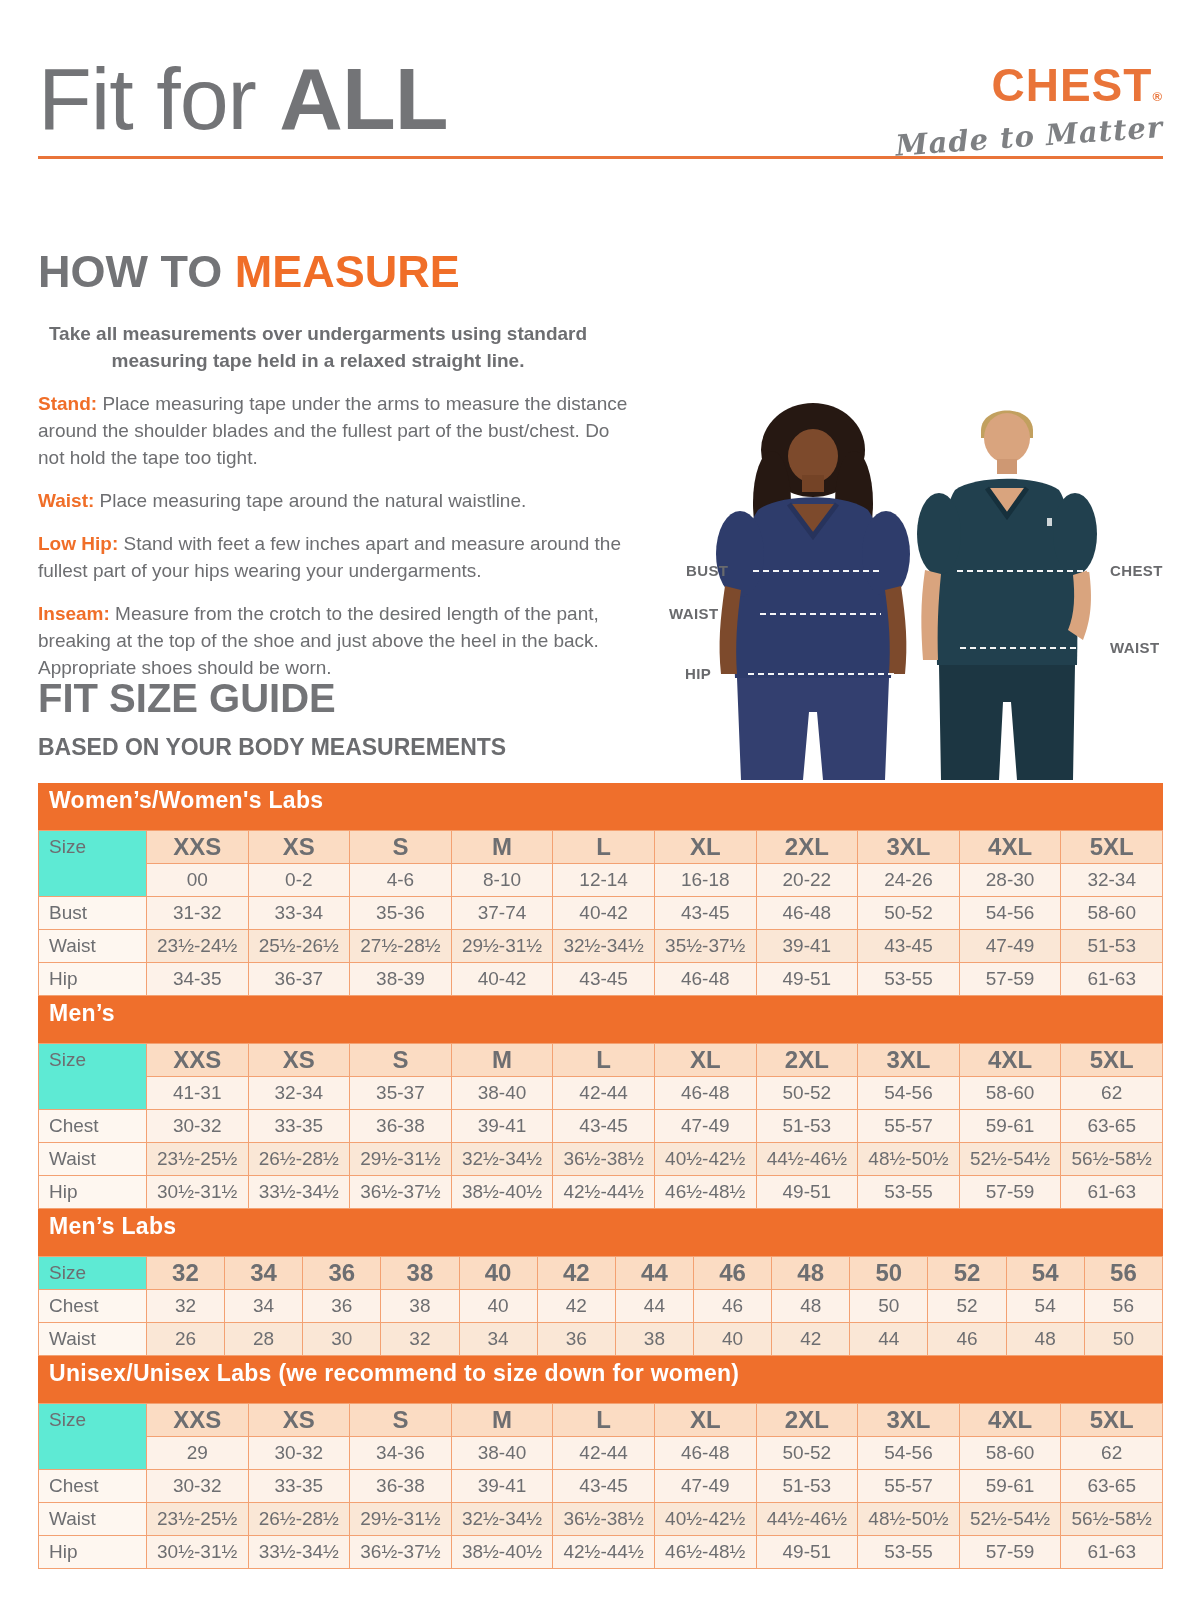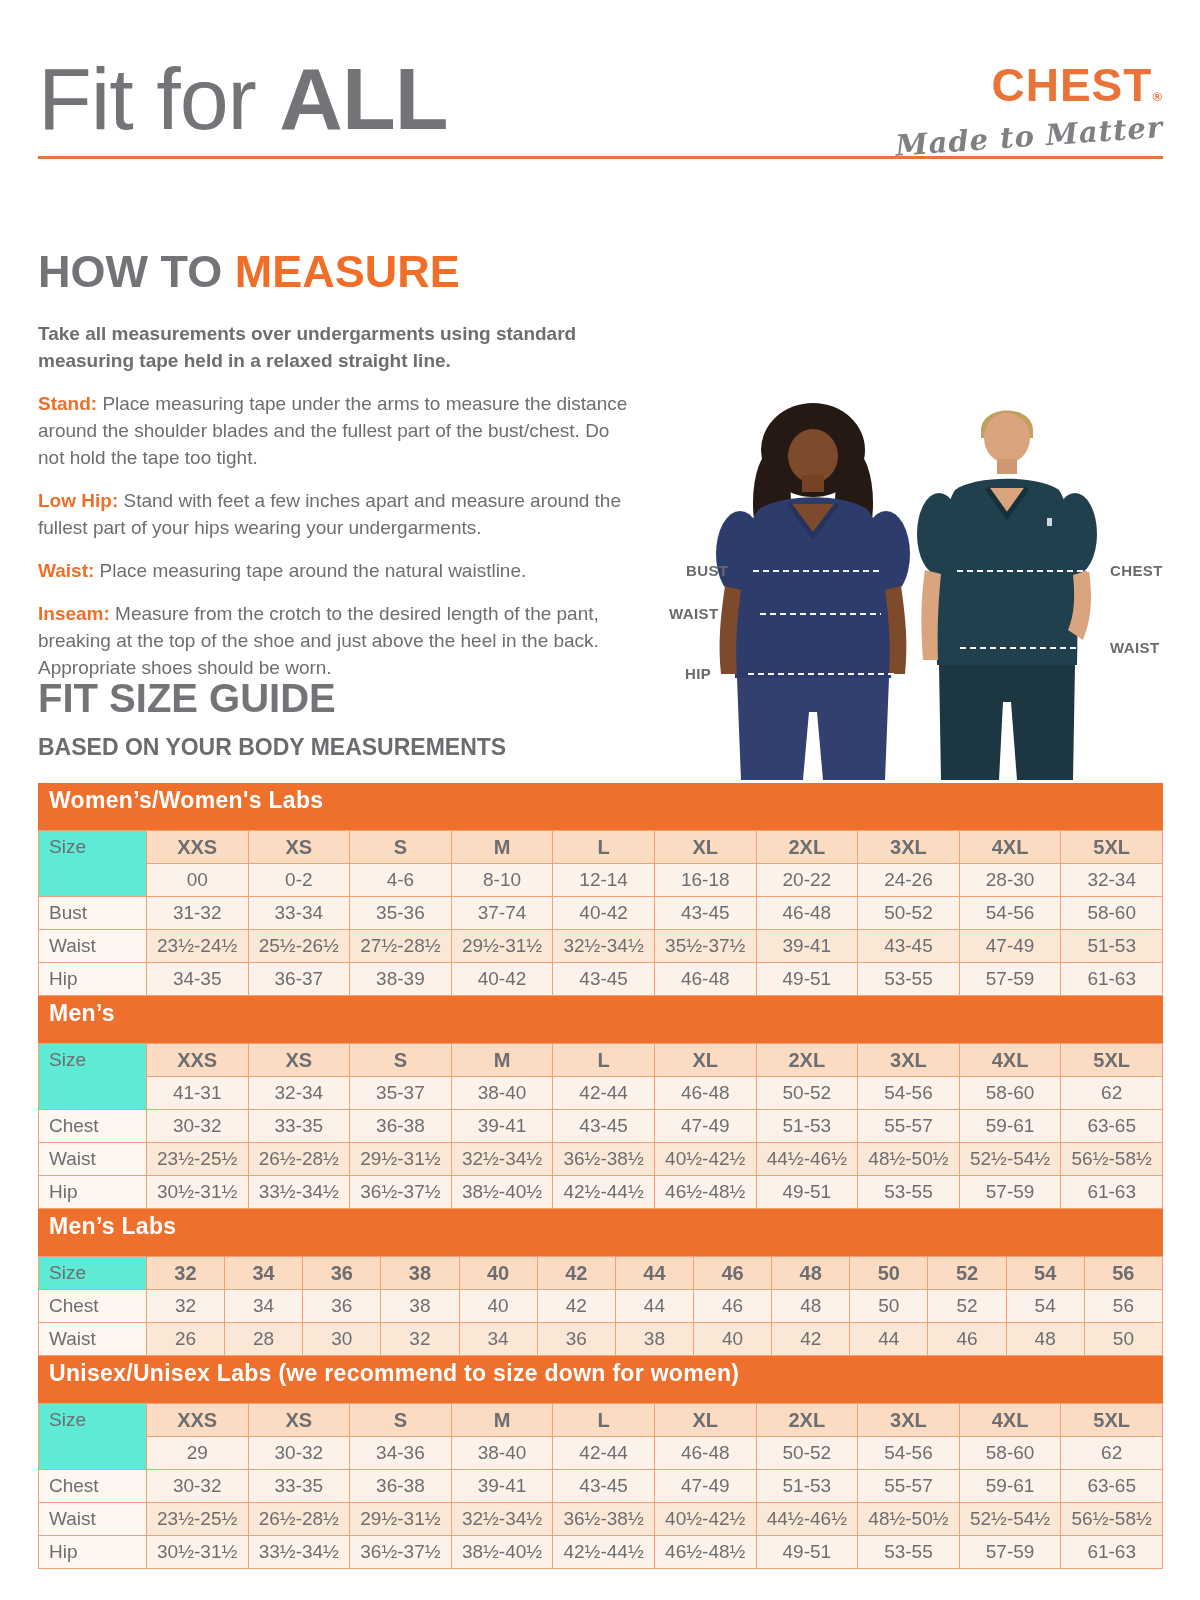--- a/index.html
+++ b/index.html
@@ -16,40 +16,40 @@
   .brand-name .reg { font-size:13px; vertical-align:baseline; }
   .brand-tagline { font-family:"DejaVu Serif", serif; font-style:italic; font-weight:700;
                    font-size:29px; color:#7E8083; transform:rotate(-4deg); transform-origin:right center;
                    margin-top:2px; letter-spacing:1px; }
   .rule { position:absolute; left:38px; top:156px; width:1125px; height:3px; background:#E97439; }
 
   
   .htm { position:absolute; left:38px; top:246px; width:600px; }
   .htm h2 { font-size:45px; font-weight:800; color:#737477; letter-spacing:0; }
   .htm h2 .orange { color:#F06E28;margin-top:25px; }
-  .htm .intro { margin-top:22px; font-size:19px; font-weight:700; color:#6D6E71; line-height:27px; width:560px; }
+  .htm .intro { margin-top:22px; font-size:19px; font-weight:700; color:#6D6E71; line-height:27px; width:560px;text-align:center; }
   .mitem { margin-top:16px; font-size:19px; color:#6D6E71; line-height:27px; }
   .mitem .lead { color:#F06E28; font-weight:700; }
 
   
   .figure { position:absolute; left:645px; top:378px; width:530px; height:402px; }
   .figure svg { position:absolute; left:0; top:0; }
   .mlab { position:absolute; font-size:15px; font-weight:700; color:#696A6D; letter-spacing:.4px; }
 
   
   .fsg-title { position:absolute; left:38px; top:676px; font-size:40px; font-weight:800; color:#737477; }
   .fsg-sub { position:absolute; left:38px; top:734px; font-size:23px; font-weight:800; color:#6B6C6F; }
   .tables { position:absolute; left:38px; top:783px; width:1125px; }
 
   .banner { height:47px; line-height:34px; background:#EF6F2C; color:#fff; font-size:23px;
             font-weight:700; padding-left:11px; letter-spacing:.3px; }
   table { width:100%; border-collapse:collapse; table-layout:fixed; }
   td { border:1px solid #F3A172; height:33px; text-align:center; font-size:19px; color:#6D6E71;
        overflow:hidden; white-space:nowrap; }
-  td.szhead { background:#FBDCC3; font-weight:700; font-size:20px; }
+  td.szhead { background:#FBDCC3; font-weight:700; font-size:24px; }
   td.corner { background:#5eead4; text-align:left; padding-left:10px; vertical-align:top; padding-top:5px; }
   td.corner.mid { vertical-align:middle; padding-top:0; }
   td.num { background:#FDF2E9; }
   td.rlabel { background:#FEF7F0; text-align:left; padding-left:10px; }
   td.rlight { background:#FDF2E9; }
   td.rdark { background:#FAE7D6;margin-top:8px; }
 </style>
 </head>
 <body>
 
@@ -62,22 +62,22 @@
     <div class="brand-tagline">Made to Matter</div>
   </div>
 
   <div class="rule"></div>
 
   <section class="htm">
     <h2><span>HOW TO </span><span class="orange">MEASURE</span></h2>
     <p class="intro">Take all measurements over undergarments using standard measuring tape held in a relaxed straight line.</p>
     <div id="measure-items">
         <p class="mitem"><span class="lead">Stand:</span>  Place measuring tape under the arms to measure the distance around the shoulder blades and the fullest part of the bust/chest. Do not hold the tape too tight.</p>
+        <p class="mitem"><span class="lead">Waist:</span>  Place measuring tape around the natural waistline.</p>
         <p class="mitem"><span class="lead">Low Hip:</span>  Stand with feet a few inches apart and measure around the fullest part of your hips wearing your undergarments.</p>
-        <p class="mitem"><span class="lead">Waist:</span>  Place measuring tape around the natural waistline.</p>
         <p class="mitem"><span class="lead">Inseam:</span>  Measure from the crotch to the desired length of the pant, breaking at the top of the shoe and just above the heel in the back. Appropriate shoes should be worn.</p>
       </div>
   </section>
 
   <div class="figure">
     <svg width="530" height="402" viewBox="0 0 530 402">
 
       <g>
         <ellipse cx="168" cy="72" rx="52" ry="47" fill="#261812"></ellipse>
         <ellipse cx="127" cy="125" rx="19" ry="52" fill="#261812"></ellipse>

